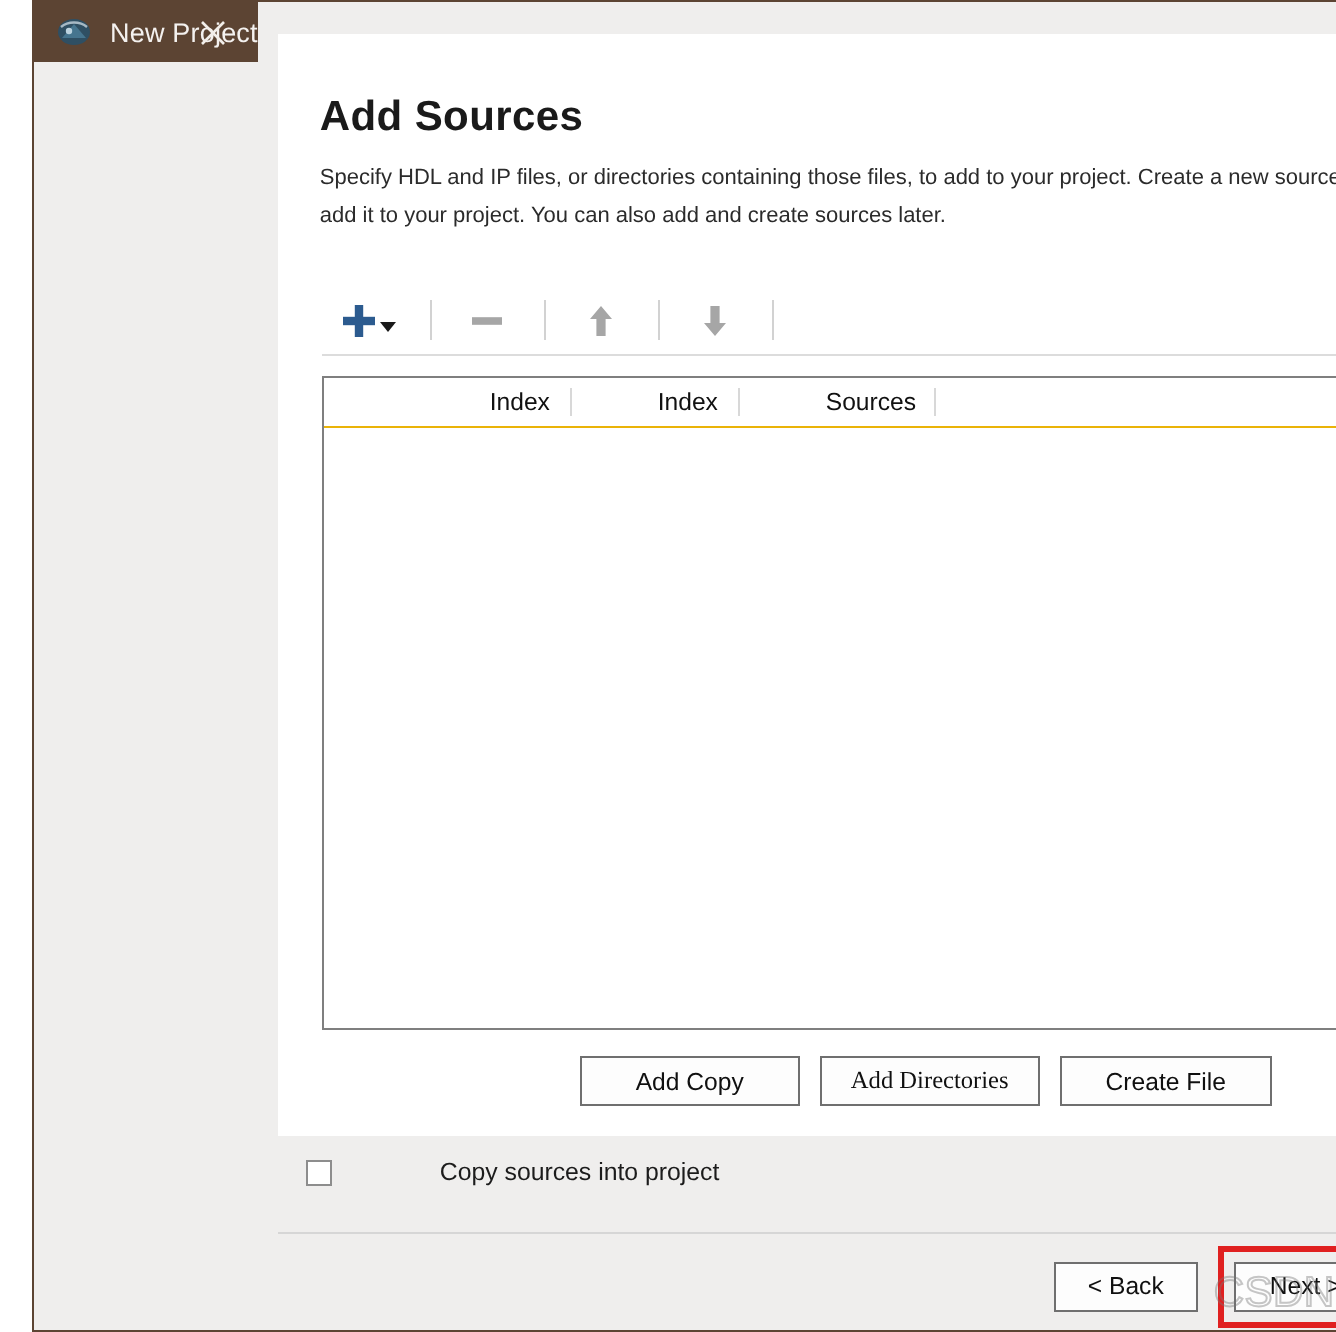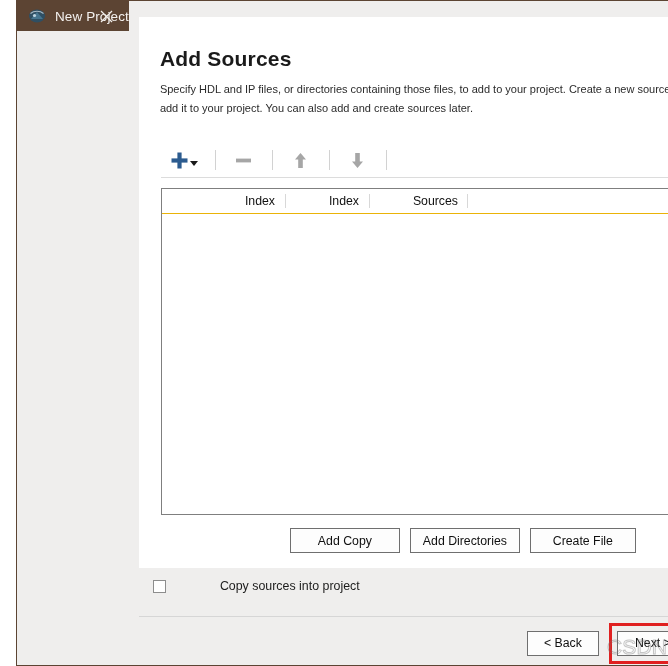--- a/index.html
+++ b/index.html
@@ -192,21 +192,21 @@
     font-size: 12.3px;
     color: #101010;
     height: 25px;
     display: flex;
     align-items: center;
     justify-content: center;
     cursor: pointer;
     font-family: "Liberation Sans", sans-serif;
   }
   #btn-add-files      { width: 110px; }
-  #btn-add-dirs       { width: 110px; }
+  #btn-add-dirs       { width: 110px; font-family: Liberation Serif, serif; }
   #btn-create-file    { width: 106px; }
 
   
   #copy-row {
     position: absolute;
     left: 24px;
     top: 578px;
     display: flex;
     align-items: center;
     cursor: pointer;

